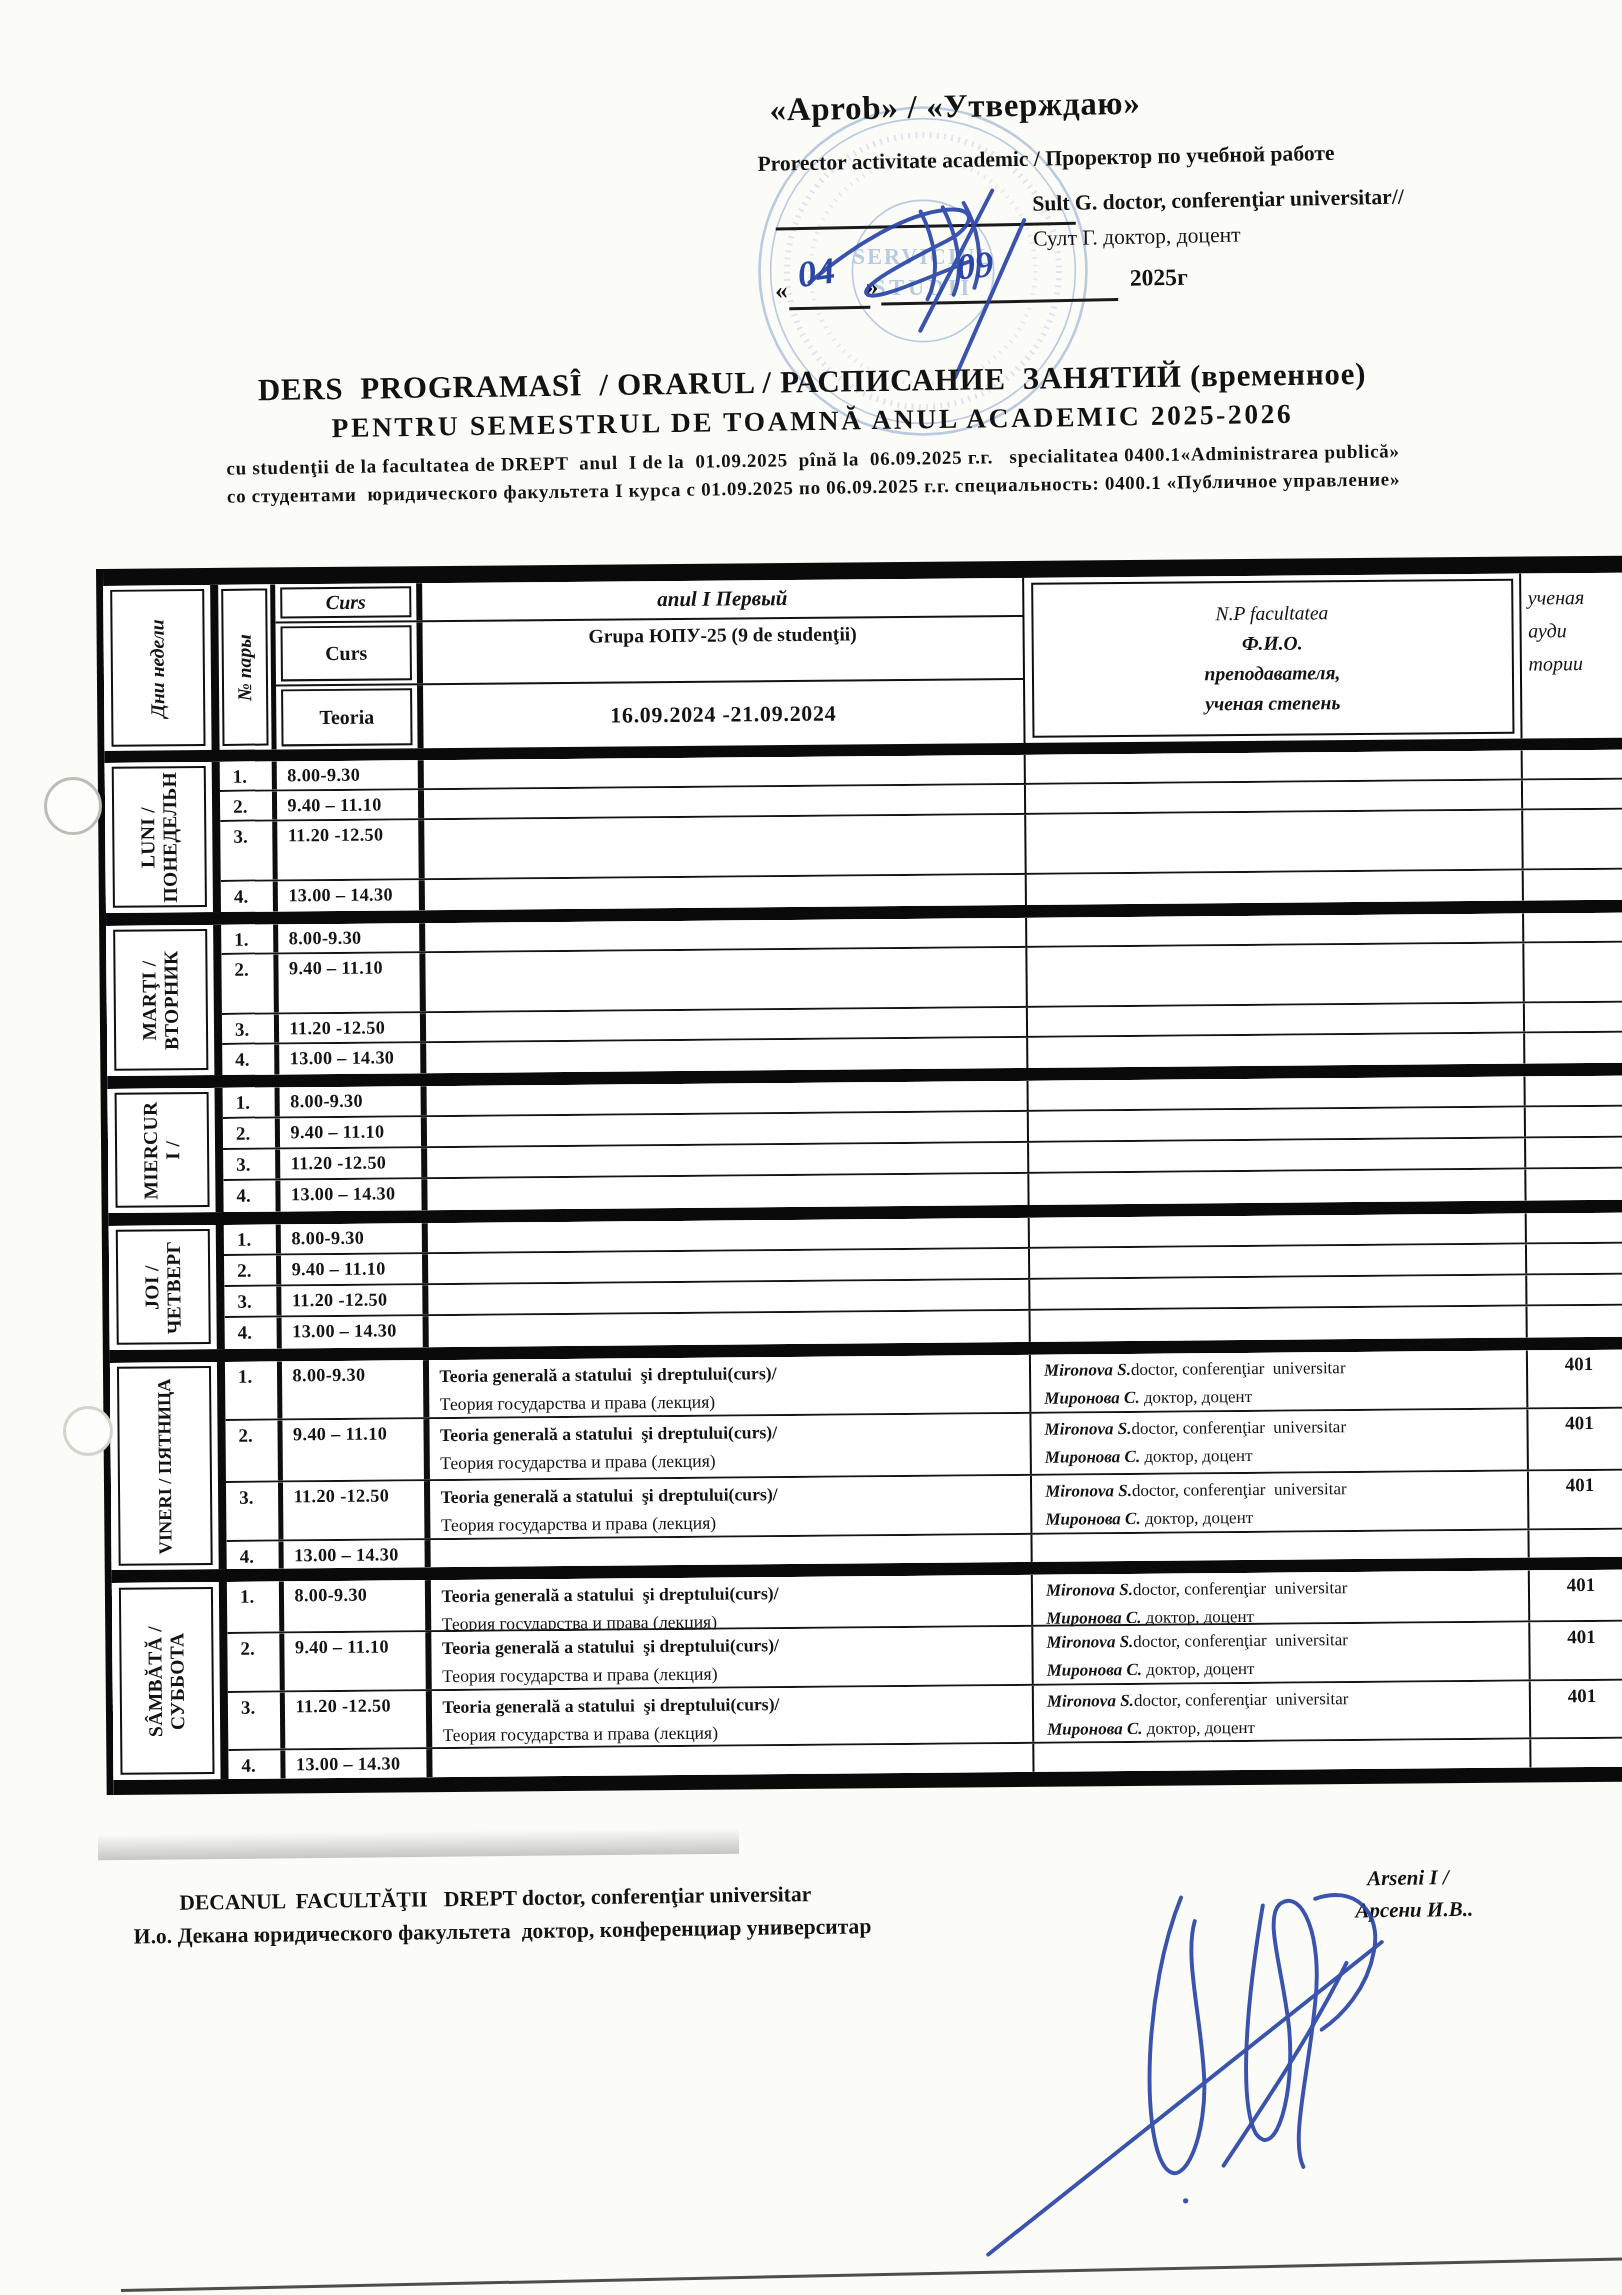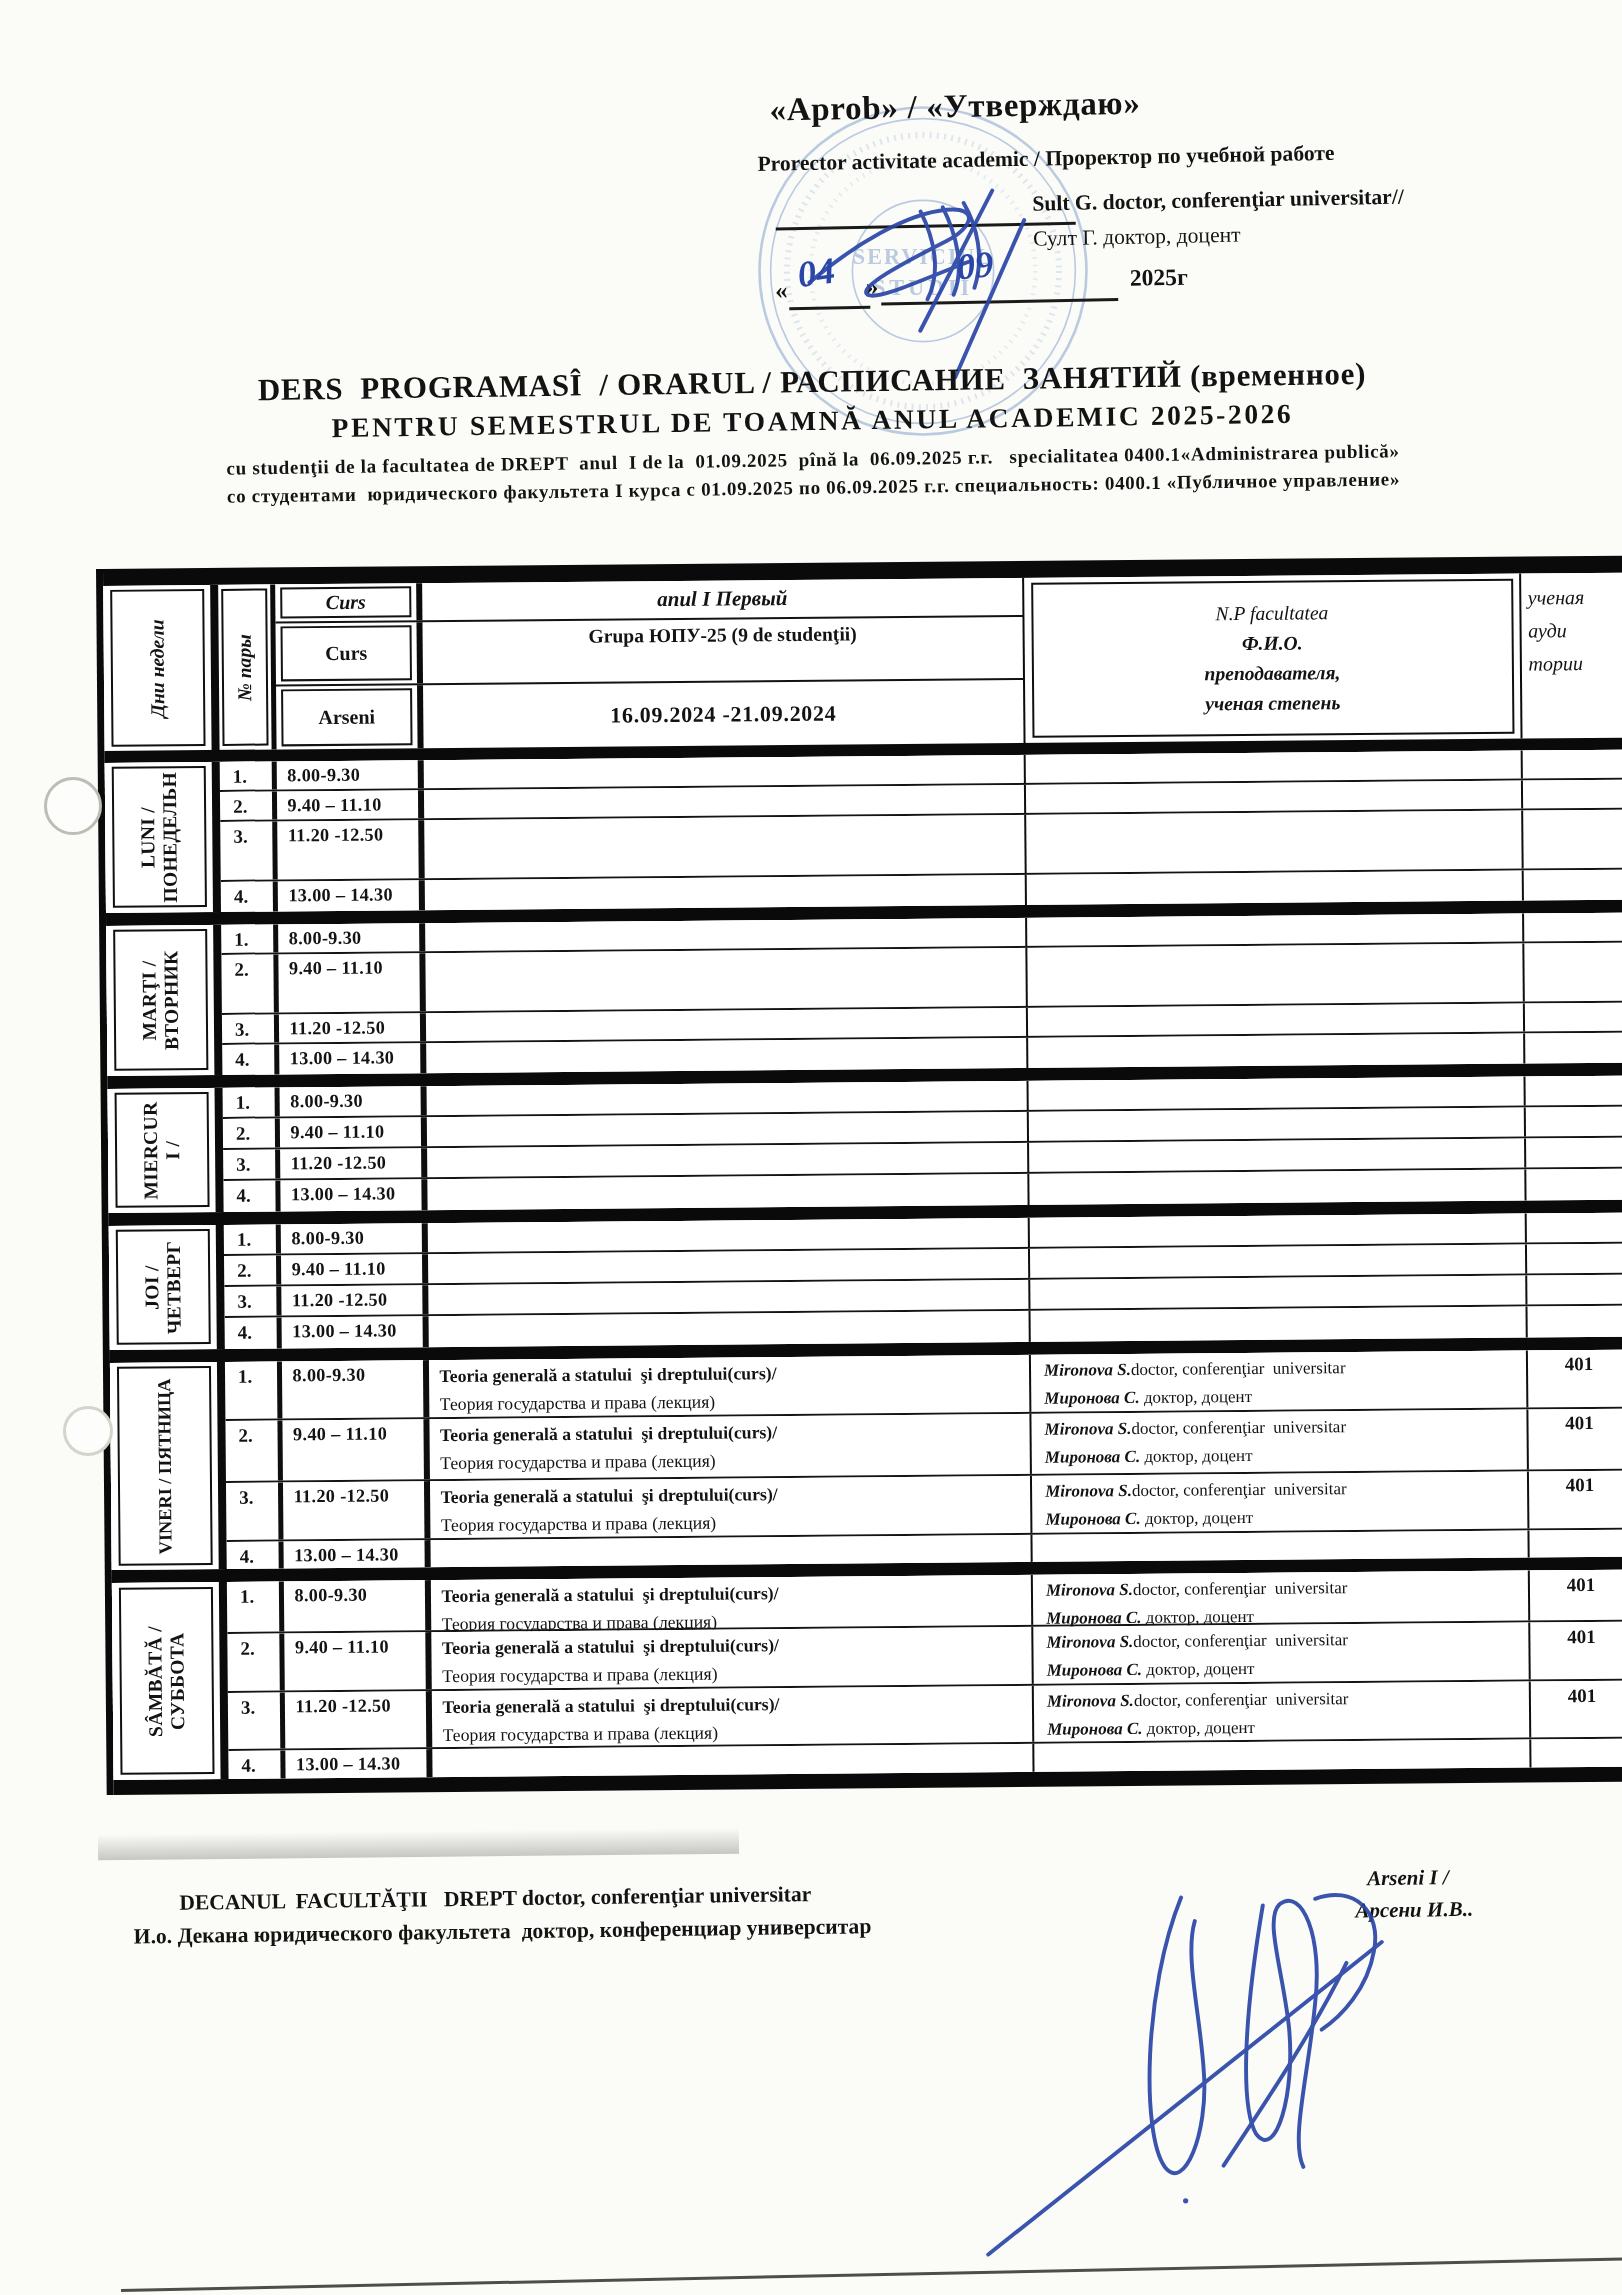--- a/index.html
+++ b/index.html
@@ -182,21 +182,21 @@
       <div class="h-row" style="height:63px">
         <div class="h-label">
           <div class="h-label-box h-plain">Curs</div>
         </div>
         <div class="h-value hv2">
           <span class="vtxt">Grupa ЮПУ-25 (9 de studenţii)</span>
         </div>
       </div>
       <div class="h-row" style="height:63px">
         <div class="h-label">
-          <div class="h-label-box h-plain">Arseni</div>
+          <div class="h-label-box h-plain">Teoria</div>
         </div>
         <div class="h-value hv3">
           <span class="vtxt">16.09.2024 -21.09.2024</span>
         </div>
       </div>
     </div>
     <div class="hdr-lect">
       <div class="lect-box">
         <div>N.P facultatea</div>
         <div class="lb-bold">Ф.И.О.</div>

